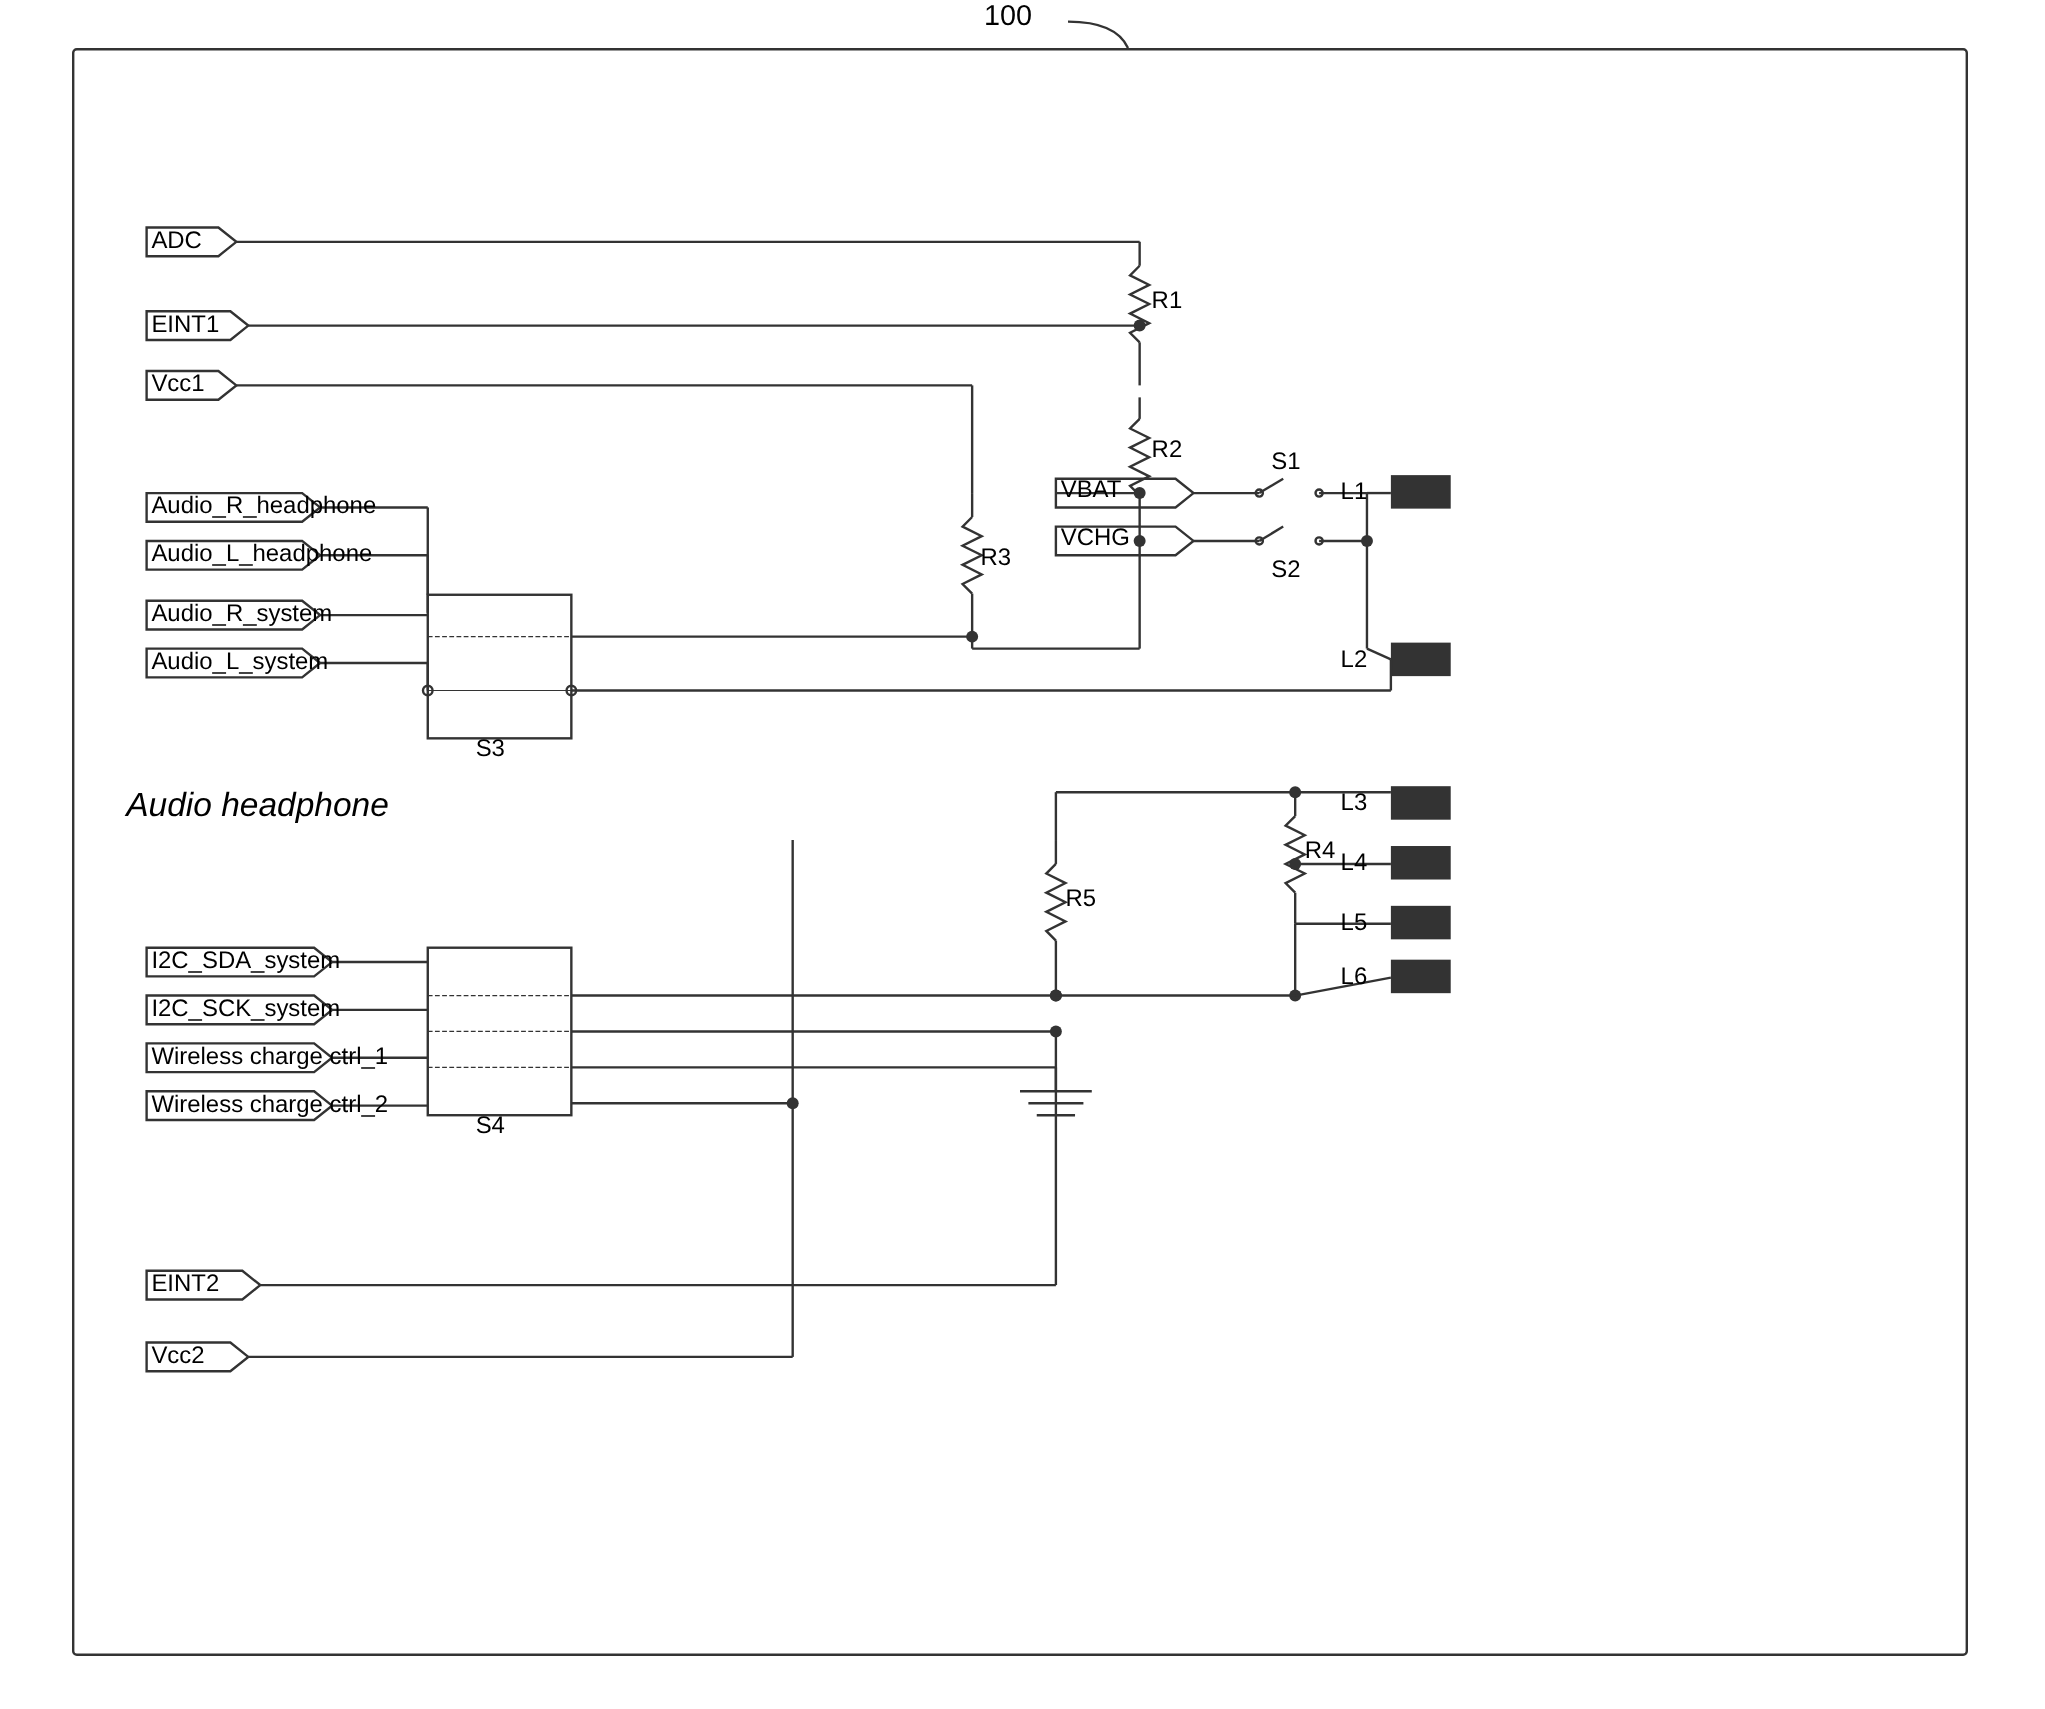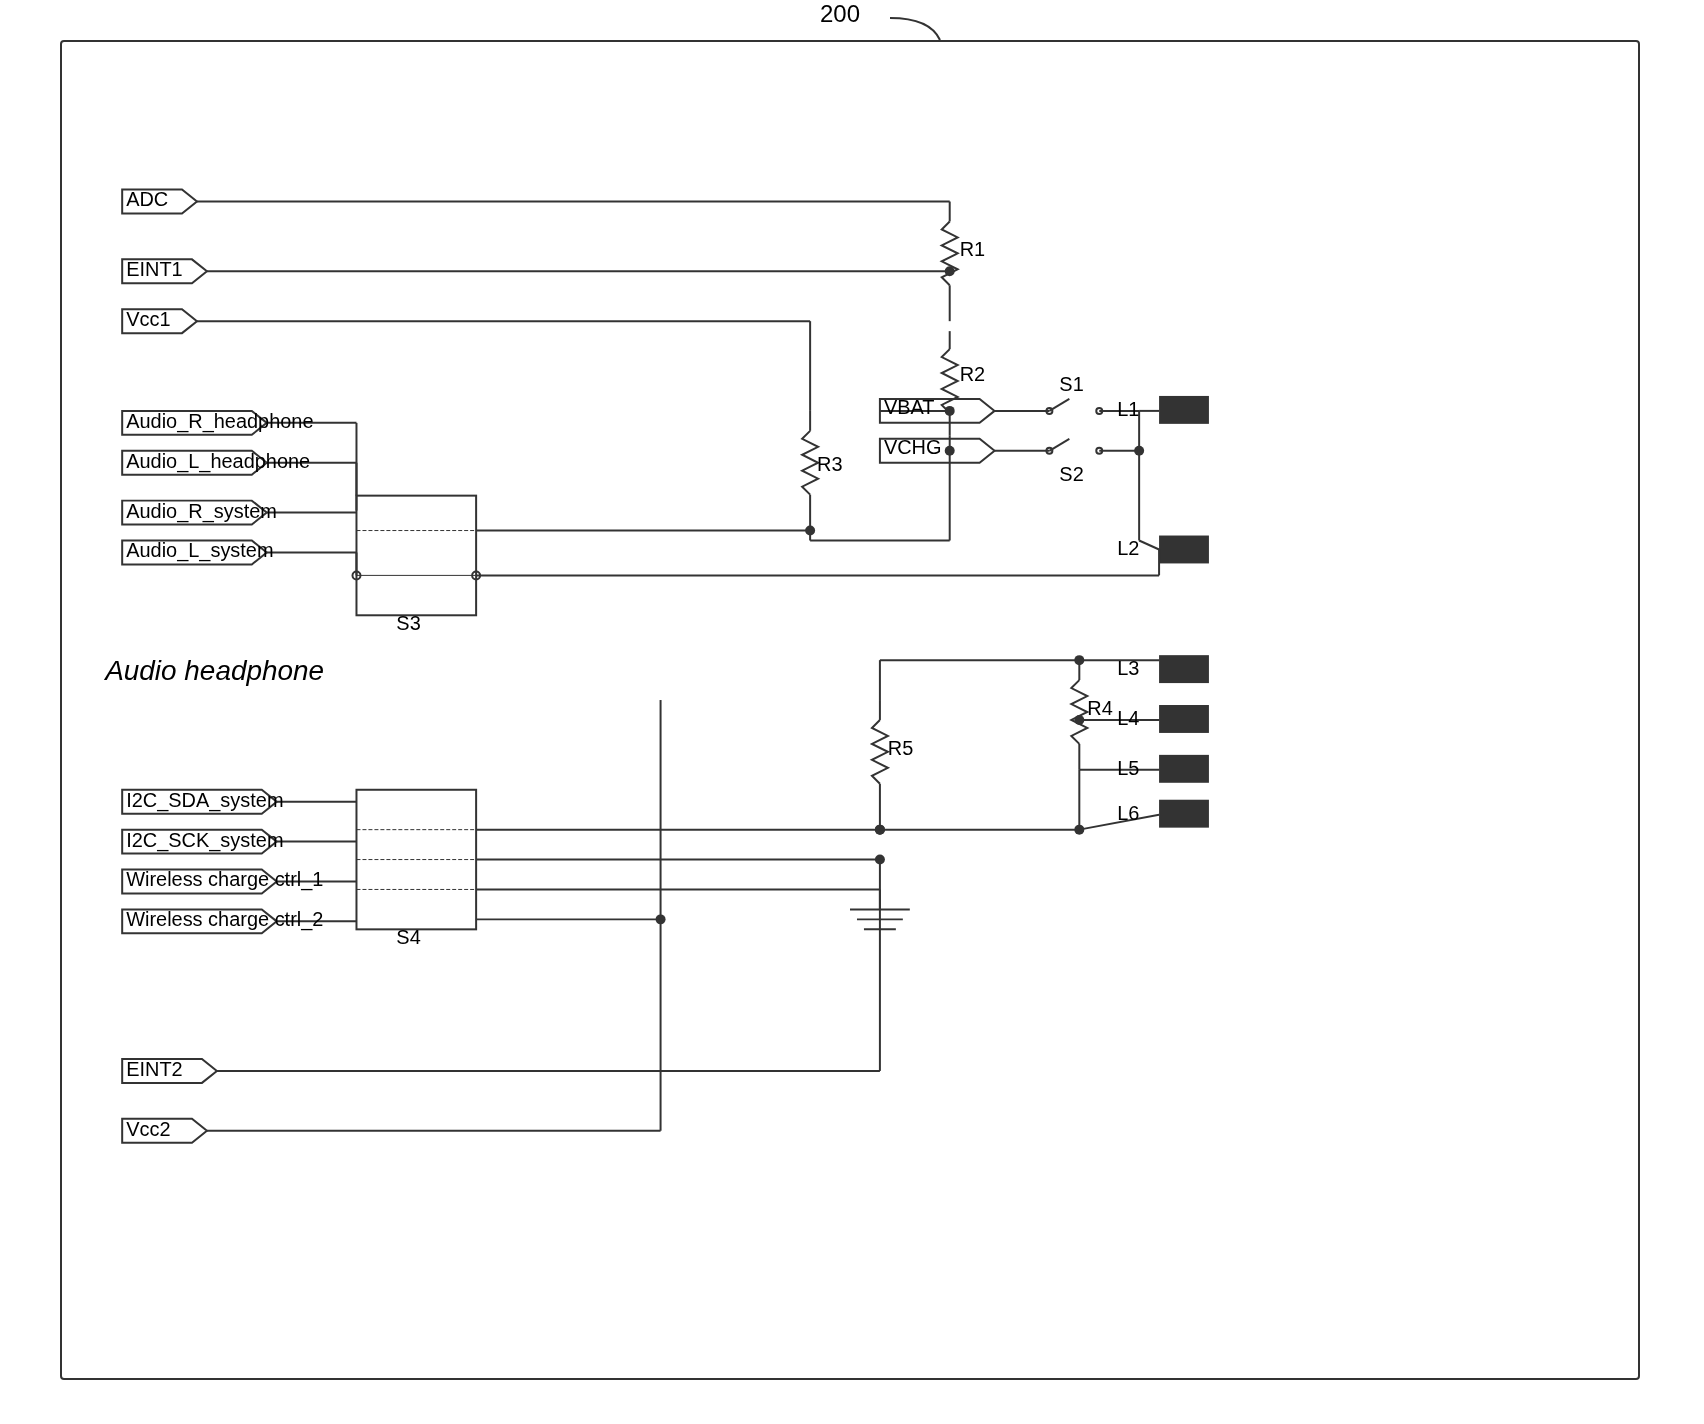--- a/index.html
+++ b/index.html
@@ -33,21 +33,21 @@
       position: absolute;
       top: 0;
       left: 0;
       width: 100%;
       height: 100%;
     }
   </style>
 </head>
 <body>
 
-<div class="figure-label">200</div>
+<div class="figure-label">100</div>
 
 <svg style="position:absolute;top:0;left:0;width:1704px;height:80px;pointer-events:none;">
   <path d="M 890 18 Q 930 18 940 40" stroke="#333" stroke-width="2" fill="none"></path>
 </svg>
 
 <div class="diagram-container">
   <svg class="diagram-svg" viewBox="0 0 1580 1340">
 
     <polygon points="60,148 120,148 135,160 120,172 60,172" fill="none" stroke="#333" stroke-width="2"></polygon>
 

